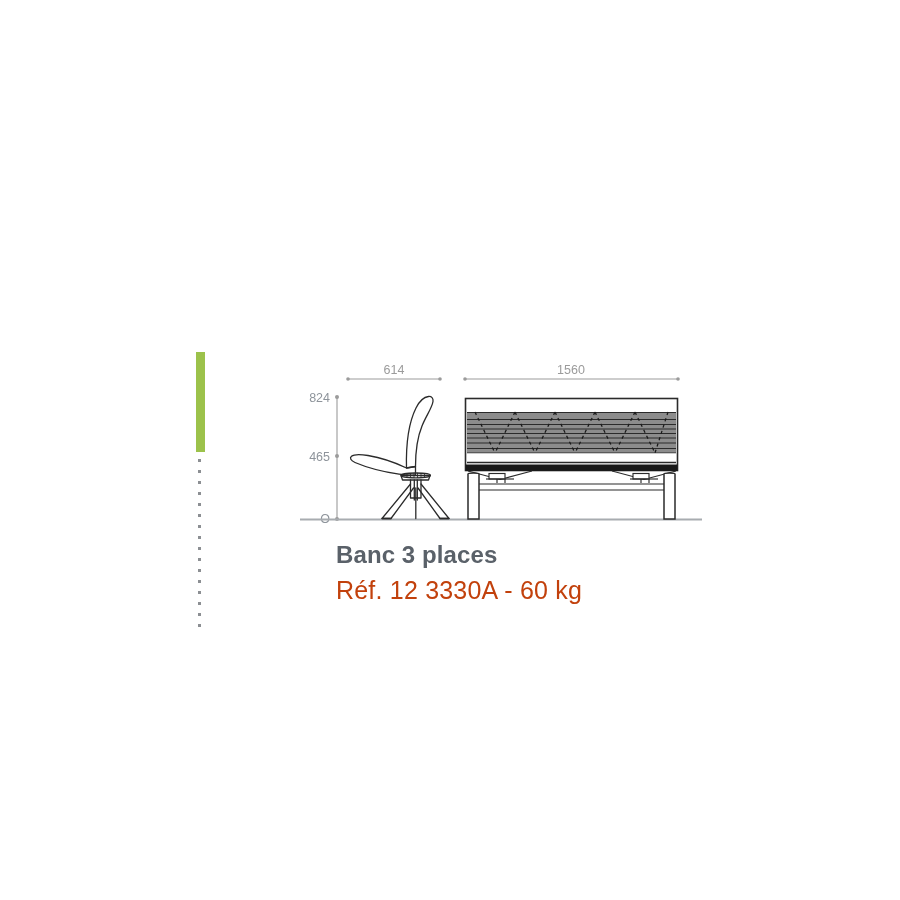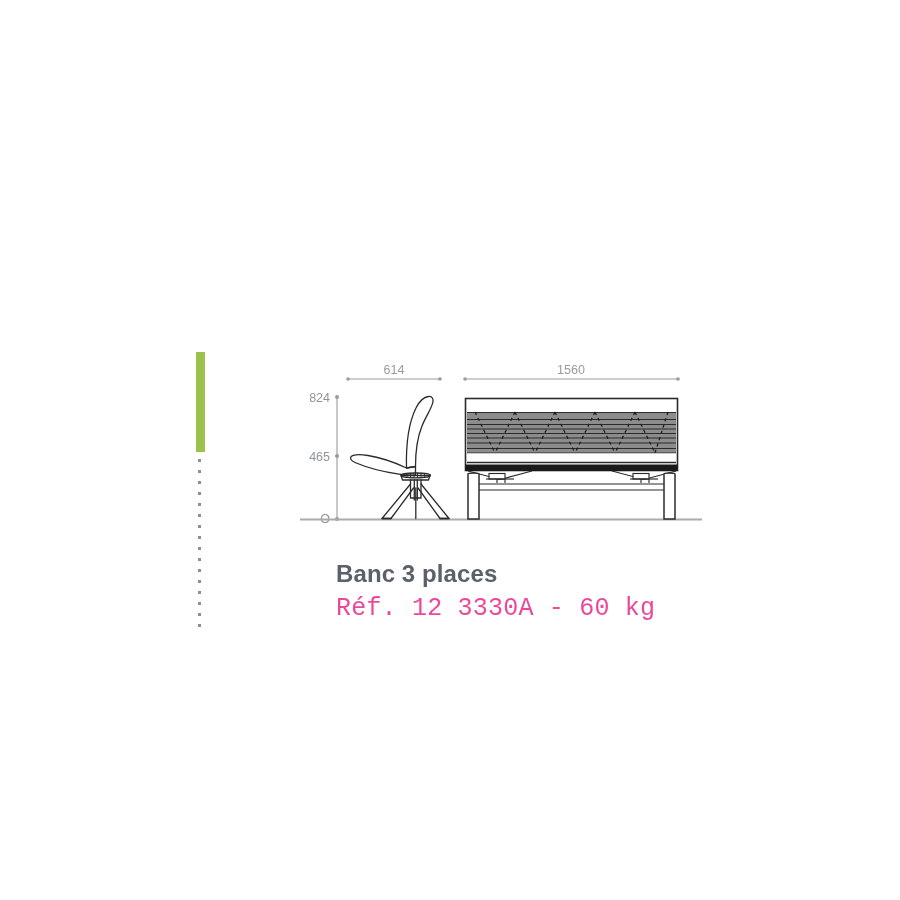--- a/index.html
+++ b/index.html
@@ -88,40 +88,39 @@
     width: 420px;
     height: 170px;
     text-align: center;
   }
   .drawing-wrap svg { display: block; }
 
   
   .caption {
     position: absolute;
     left: 336px;
-    top: 559px;
+    top: 540px;
     width: 420px;
   }
   .caption-title {
     font-size: 24px;
     font-weight: bold;
     color: #5a6169;
     line-height: 1.28;
     letter-spacing: 0.1px;
     white-space: nowrap;
   }
   .caption-sub {
     font-size: 25px;
     font-weight: 400;
-    color: #ec4899;
+    color: #c2410c;
     line-height: 1.3;
     letter-spacing: 0.2px;
     white-space: nowrap;
     margin-top: 3px;
-    font-family: Liberation Mono, monospace;
   }
 </style>
 </head>
 <body>
 
 <div id="page">
 
 
   <div class="left-rule">
     <div class="left-rule-bar"></div>

